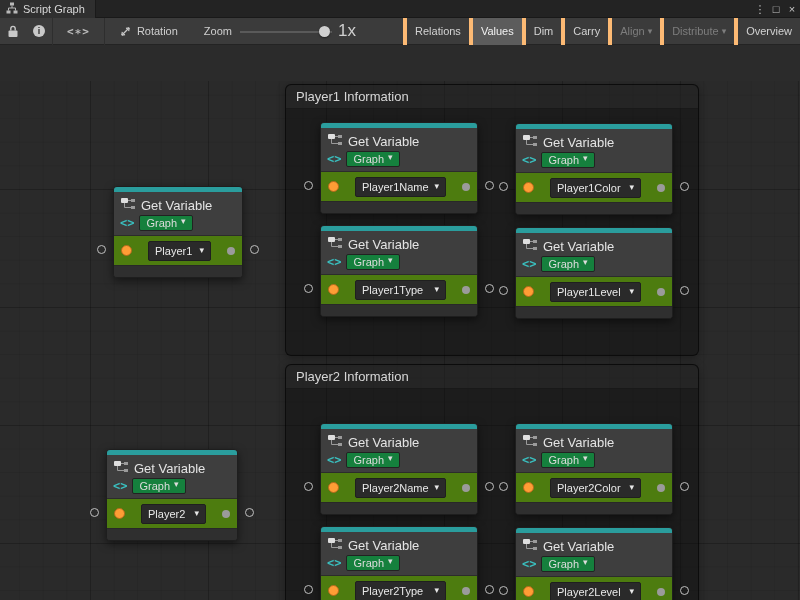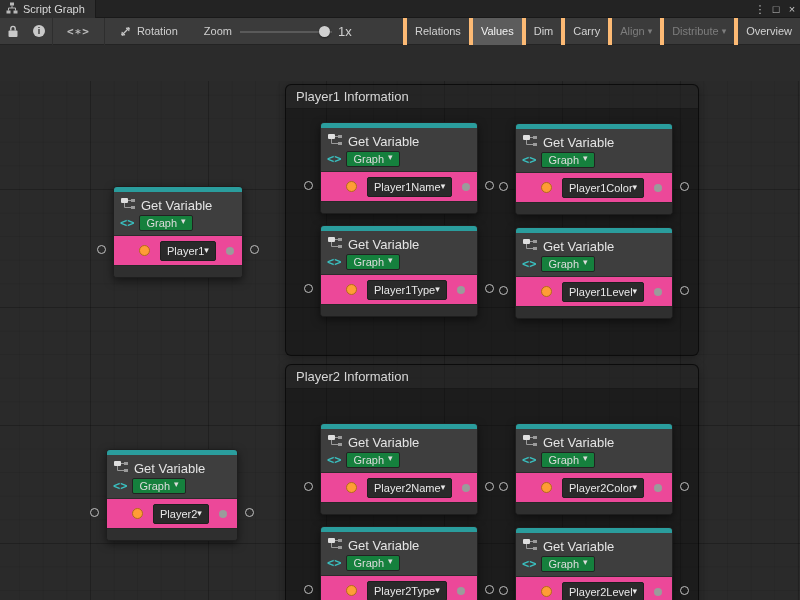--- a/index.html
+++ b/index.html
@@ -17,21 +17,21 @@
   .toolbar { height: 27px; background: #3b3b3b; display: flex; align-items: center; border-bottom: 1px solid #232323; }
   .tb-icon-btn { background: none; border: none; height: 27px; padding: 0 7px; display: flex; align-items: center; justify-content: center; color: #c8c8c8; }
   .tb-sep { width: 1px; height: 27px; background: #2e2e2e; }
   .info-circle { width: 12px; height: 12px; border-radius: 50%; background: #c9c9c9; color: #2b2b2b; font-size: 9px; font-weight: bold; display: flex; align-items: center; justify-content: center; }
   .angle-glyph { font-family: "DejaVu Sans Mono", monospace; font-size: 11px; color: #bdbdbd; font-weight: bold; letter-spacing: 1px; }
   .rotation-ctl { display: flex; align-items: flex-start; gap: 5px; margin-left: 14px; font-size: 11px; color: #cfcfcf; }
   .zoom-label { margin-left: 26px; font-size: 11px; color: #cfcfcf; }
   .zoom-slider { position: relative; width: 92px; height: 27px; margin-left: 8px; }
   .zoom-track { position: absolute; top: 13px; left: 0; right: 0; height: 2px; background: #5a5a5a; }
   .zoom-handle { position: absolute; top: 8px; right: 2px; width: 11px; height: 11px; border-radius: 50%; background: #cfcfcf; box-shadow: 0 1px 2px rgba(0,0,0,.5); }
-  .zoom-value { margin-left: 6px; font-size: 13px; color: #cfcfcf; }
+  .zoom-value { margin-left: 6px; font-size: 17px; color: #cfcfcf; }
   .tb-right { margin-left: auto; display: flex; height: 27px; }
   .tb-right button { background: transparent; border: none; border-left: 4px solid #fdba74; color: #d2d2d2; font-size: 11px; padding: 0 8px; height: 27px; font-family: inherit; white-space: nowrap; display: flex; align-items: center; gap: 3px; }
   .tb-right button.active { background: #5c5c5c; color: #f2f2f2; }
   .tb-right button.disabled { color: #7d7d7d; }
   .caret { font-size: 9px; line-height: 1; }
 
   
   .canvas { position: relative; width: 800px; height: 555px; background-color: #2a2a2a;
     background-image:
       linear-gradient(to right, rgba(0,0,0,0.18) 1px, transparent 1px),
@@ -47,21 +47,21 @@
   .group-title { font-size: 13px; color: #d6d6d6; }
 
   
   .node { position: absolute; background: #3a3a3a; border: 1px solid #1e1e1e; border-radius: 4px; box-shadow: 0 3px 9px rgba(0,0,0,0.5); }
   .node-teal { height: 5px; background: #2a9d9d; border-radius: 3px 3px 0 0; }
   .node-header { padding: 4px 6px 3px; background: #3e3e3e; }
   .nh-row { display: flex; align-items: center; gap: 5px; height: 18px; }
   .node-title { font-size: 13px; color: #e4e4e4; white-space: nowrap; }
   .scope-icon { color: #3abfbf; font-weight: bold; font-size: 12px; font-family: "DejaVu Sans Mono", monospace; line-height: 1; }
   .scope-dd { display: flex; gap: 4px; background: #15803d; border: 1px solid #222; border-radius: 2px; color: #dcdcdc; font-size: 11px; padding: 1px 6px; height: 16px; font-family: Liberation Sans, sans-serif; }
-  .node-port-row { display: flex; align-items: center; gap: 10px; height: 30px; padding: 0 25px; background: #ec4899; border-top: 1px solid #2c2c2c; }
+  .node-port-row { display: flex; align-items: center; gap: 16px; height: 30px; padding: 0 7px; background: #4d7c0f; border-top: 1px solid #2c2c2c; }
   .port-in { width: 11px; height: 11px; border-radius: 50%; background: #ff9d35; border: 1px solid #b36a1c; flex: 0 0 auto; }
   .var-dd { flex: 1; display: flex; justify-content: space-between; align-items: center; background: #2a2a2a; border: 1px solid #1f1f1f; border-radius: 2px; color: #e8e8e8; font-size: 11px; padding: 0 6px; height: 20px; font-family: inherit; }
   .port-dot { width: 8px; height: 8px; border-radius: 50%; background: #9b9b9b; flex: 0 0 auto; }
   .node-footer { height: 12px; background: #2f2f2f; border-top: 1px solid #282828; border-radius: 0 0 3px 3px; }
   .ext-port { position: absolute; width: 9px; height: 9px; border: 1px solid #bfbfbf; border-radius: 50%; top: 58px; background: transparent; }
   .ext-port.left { left: -17px; }
   .ext-port.right { right: -17px; }
 </style>
 </head>
 <body>

